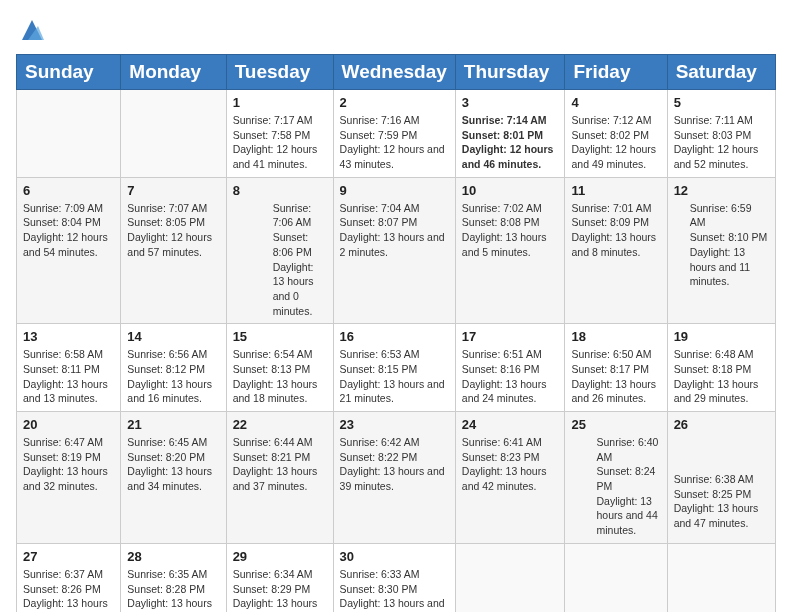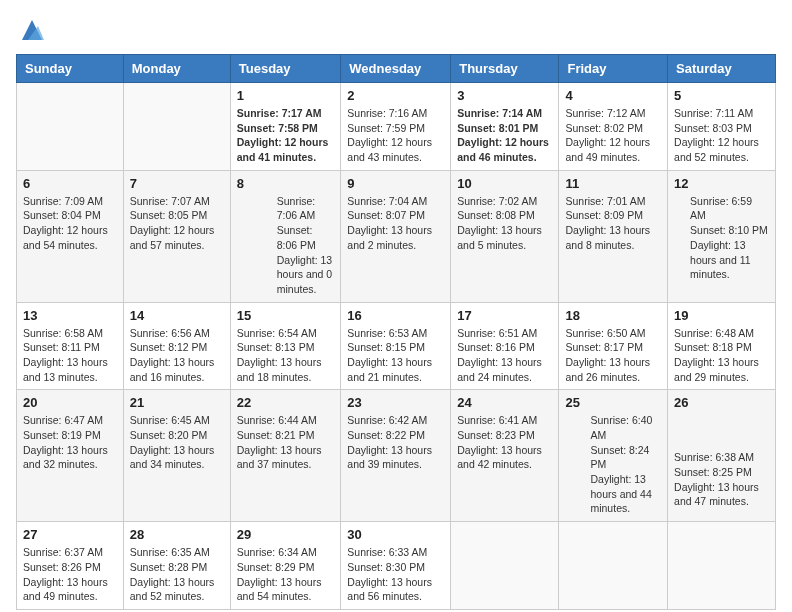--- a/index.html
+++ b/index.html
@@ -45,21 +45,21 @@
     .calendar {
       width: 100%;
       border-collapse: collapse;
       border: 1px solid #ccc;
     }
     .calendar th {
       background-color: #3a7abf;
       color: #fff;
       text-align: left;
       padding: 6px 8px;
-      font-size: 13px;
+      font-size: 19px;
       font-weight: bold;
       border: 1px solid #2d6299;
     }
     .calendar td {
       border: 1px solid #ccc;
       vertical-align: top;
       padding: 5px 6px;
       width: 113px;
       min-height: 80px;
       background: #fff;
@@ -118,21 +118,21 @@
         <th>Friday</th>
         <th>Saturday</th>
       </tr>
   </thead>
   <tbody id="calendar-body">
   <tr>
         <td class="empty"></td>
         <td class="empty"></td>
         <td>
           <div class="day-number">1</div>
-          <div class="day-info" style="white-space: pre-line; font-weight: bold;">Sunrise: 7:17 AM
+          <div class="day-info" style="white-space: pre-line;">Sunrise: 7:17 AM
 Sunset: 7:58 PM
 Daylight: 12 hours and 41 minutes.</div>
         </td>
         <td>
           <div class="day-number">2</div>
           <div class="day-info" style="white-space: pre-line;">Sunrise: 7:16 AM
 Sunset: 7:59 PM
 Daylight: 12 hours and 43 minutes.</div>
         </td>
         <td>

